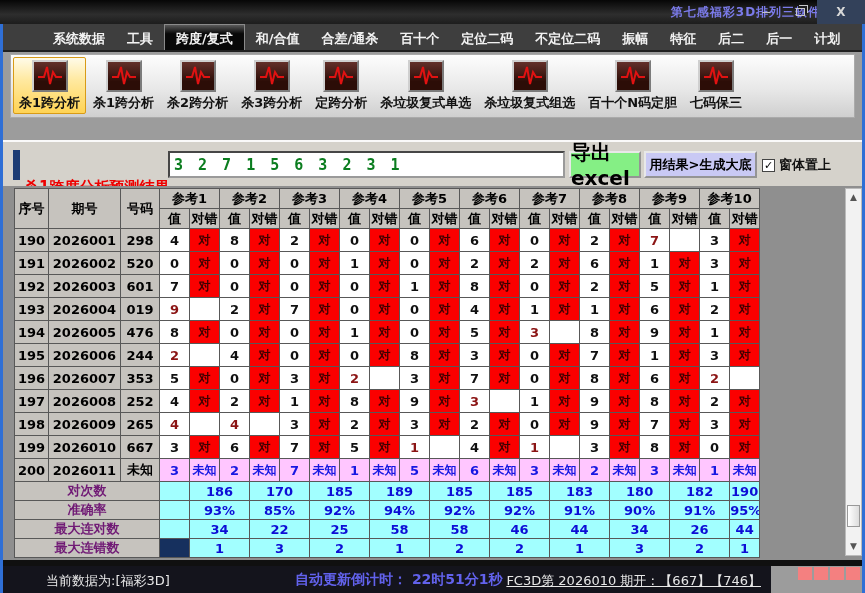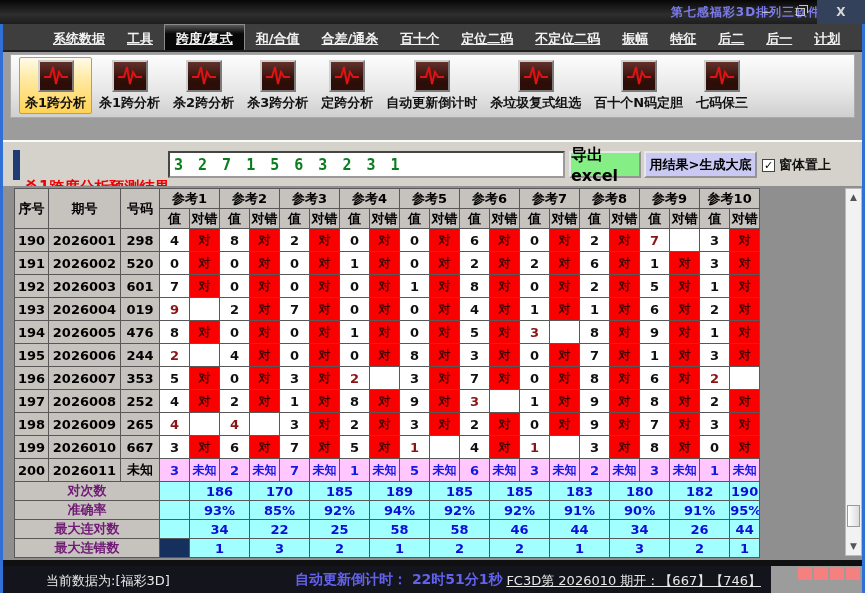--- a/index.html
+++ b/index.html
@@ -11,44 +11,44 @@
     background:linear-gradient(#060606,#2e2e2e 60%,#1d1d1d); display:flex; align-items:center; }
   .title { flex:1; text-align:right; color:#7b7bea; font-weight:bold; font-size:12px; letter-spacing:1px; }
   .winbtns { position:absolute; right:0; top:0; height:24px; display:flex; align-items:center; }
   .wbtn { width:34px; height:24px; color:#c8c8c8; font-size:12px; display:flex; align-items:center; justify-content:center; }
   .wbtn.close { background:#33415a; color:#d8d8d8; width:48px; font-weight:bold; }
   .restore-glyph { width:9px; height:8px; border:1px solid #c8c8c8; box-shadow:2px -2px 0 -0px #1d1d1d, 3px -3px 0 0px #c8c8c8; }
 
   
   .menubar { position:absolute; top:24px; left:0; width:865px; height:28px; background:#3e3e3e;
     border-bottom:2px solid #202020; display:flex; align-items:stretch; padding-left:42px; }
-  .menu-item { color:#f2f2f2; font-size:13px; font-weight:bold; padding:6px 11px 0 11px; white-space:nowrap;text-decoration:underline; }
+  .menu-item { color:#f2f2f2; font-size:13px; font-weight:bold; padding:6px 11px 0 11px; white-space:nowrap; }
   .menu-item.selected { background:linear-gradient(#5a5a5a,#080808 35%,#080808); border:1px solid #8a8a8a; border-bottom:none; padding-top:5px; }
 
   
   .toolband { position:absolute; top:52px; left:0; width:865px; height:88px; background:#9c9c9c; }
   .toolpanel { position:absolute; top:2px; left:10px; width:845px; height:64px;
-    background:linear-gradient(#fdfdfd,#e8e8e8 55%,#cfcfcf); border:1px solid #aaa; display:flex; align-items:flex-start; padding:2px 8px; }
+    background:linear-gradient(#fdfdfd,#e8e8e8 55%,#cfcfcf); border:1px solid #aaa; display:flex; align-items:flex-start; padding:2px 2px; }
   .tool-item { display:flex; flex-direction:column; align-items:center; justify-content:flex-start;
     padding:2px 5px 1px 5px; margin-right:1px; font-size:13px; font-weight:bold; color:#111; white-space:nowrap; border:1px solid transparent; }
   .tool-item.selected { background:linear-gradient(#fffbe9,#ffe9a0 40%,#ffd354); border:1px solid #d89b17; border-radius:2px; }
   .ecg-icon { width:36px; height:32px; border:2px outset #cfcfcf; background:linear-gradient(#63302a,#2c0d07 70%); display:flex; align-items:center; justify-content:center; margin-bottom:2px; }
   .hintbar { position:absolute; top:66px; left:10px; width:845px; height:21px;
     background:linear-gradient(#d9d9d9,#a8a8a8 60%,#8f8f8f); border-top:1px solid #fff; border-bottom:1px solid #777;
     display:flex; align-items:center; justify-content:center; font-size:13px; font-weight:bold; color:#111; }
   .expand-icon { position:absolute; right:8px; top:5px; width:10px; height:10px; border:1px solid #666; background:#e8e8e8; box-shadow:inset -2px 2px 0 #999; }
 
   
   .controls { position:absolute; top:140px; left:0; width:865px; height:46px; background:#d5d2cb; border-top:2px solid #fafafa; }
   .accent-bar { position:absolute; left:13px; top:8px; width:7px; height:30px; background:#1d3d74; }
   .result-label { position:absolute; left:24px; top:2px; color:#ee0000; font-size:15px; font-weight:bold;margin-top:34px; }
   .result-input { position:absolute; left:168px; top:9px; width:397px; height:27px; background:#fff;
     border:2px inset #9a9a9a; color:#0b7d1f; font-weight:bold; font-size:15px; font-family:"DejaVu Sans Mono",monospace;
     padding:3px 4px; letter-spacing:3px; }
-  .btn { position:absolute; top:9px; height:27px; border:2px outset #e8e8e8; font-size:16px; font-weight:bold; color:#000;
+  .btn { position:absolute; top:9px; height:27px; border:2px outset #e8e8e8; font-size:20px; font-weight:bold; color:#000;
     display:flex; align-items:center; justify-content:center; }
   .btn-export { left:569px; width:72px; background:#85ef85; }
   .btn-generate { left:644px; width:113px; background:#c9c9f4; font-size:13px; }
   .ontop { position:absolute; left:762px; top:14px; display:flex; align-items:center; gap:4px; font-size:13px; font-weight:bold; color:#111; }
   .checkbox { width:13px; height:13px; background:#fff; border:1px solid #444; font-size:11px; line-height:11px; text-align:center; color:#000; }
 
   
   .tablezone { position:absolute; top:186px; left:0; width:865px; height:374px; background:#8f8f8f; }
   table { position:absolute; left:14px; top:2px; width:745px; table-layout:fixed; border-collapse:collapse; }
   td,th { border:1px solid #585858; font-size:13px; font-weight:bold; text-align:center; overflow:hidden; white-space:nowrap; padding:0; }
@@ -159,21 +159,21 @@
           </svg>
         </div>
         <span>定跨分析</span>
       </div>
       <div class="tool-item">
         <div class="ecg-icon">
           <svg width="26" height="22" viewBox="0 0 26 22">
             <polyline points="1,12 7,12 10,2 13,19 16,7 19,12 25,12" fill="none" stroke="#e01212" stroke-width="2"></polyline>
           </svg>
         </div>
-        <span>自动更新倒计时</span>
+        <span>杀垃圾复式单选</span>
       </div>
       <div class="tool-item">
         <div class="ecg-icon">
           <svg width="26" height="22" viewBox="0 0 26 22">
             <polyline points="1,12 7,12 10,2 13,19 16,7 19,12 25,12" fill="none" stroke="#e01212" stroke-width="2"></polyline>
           </svg>
         </div>
         <span>杀垃圾复式组选</span>
       </div>
       <div class="tool-item">

